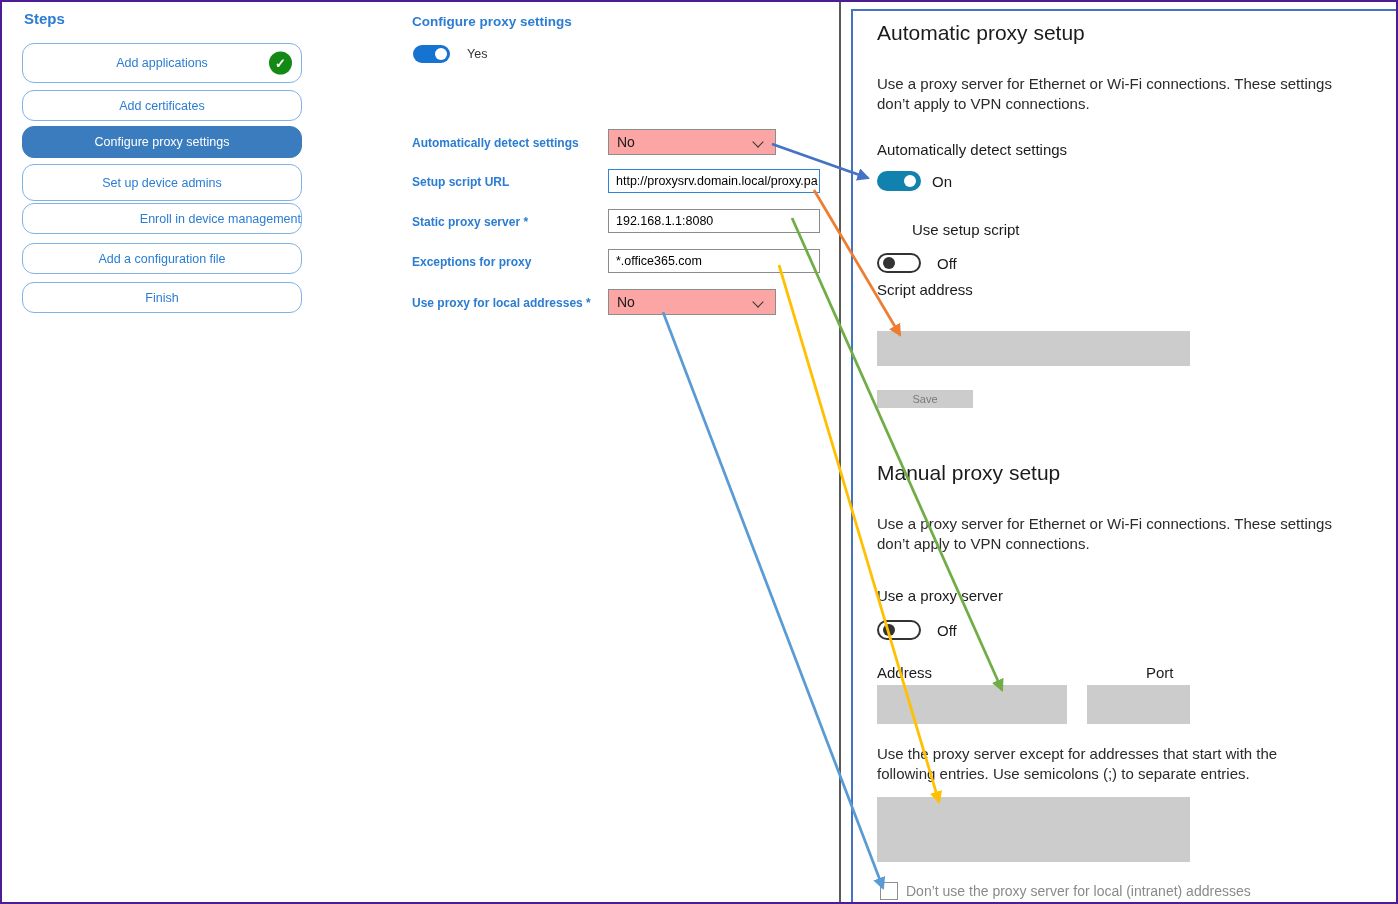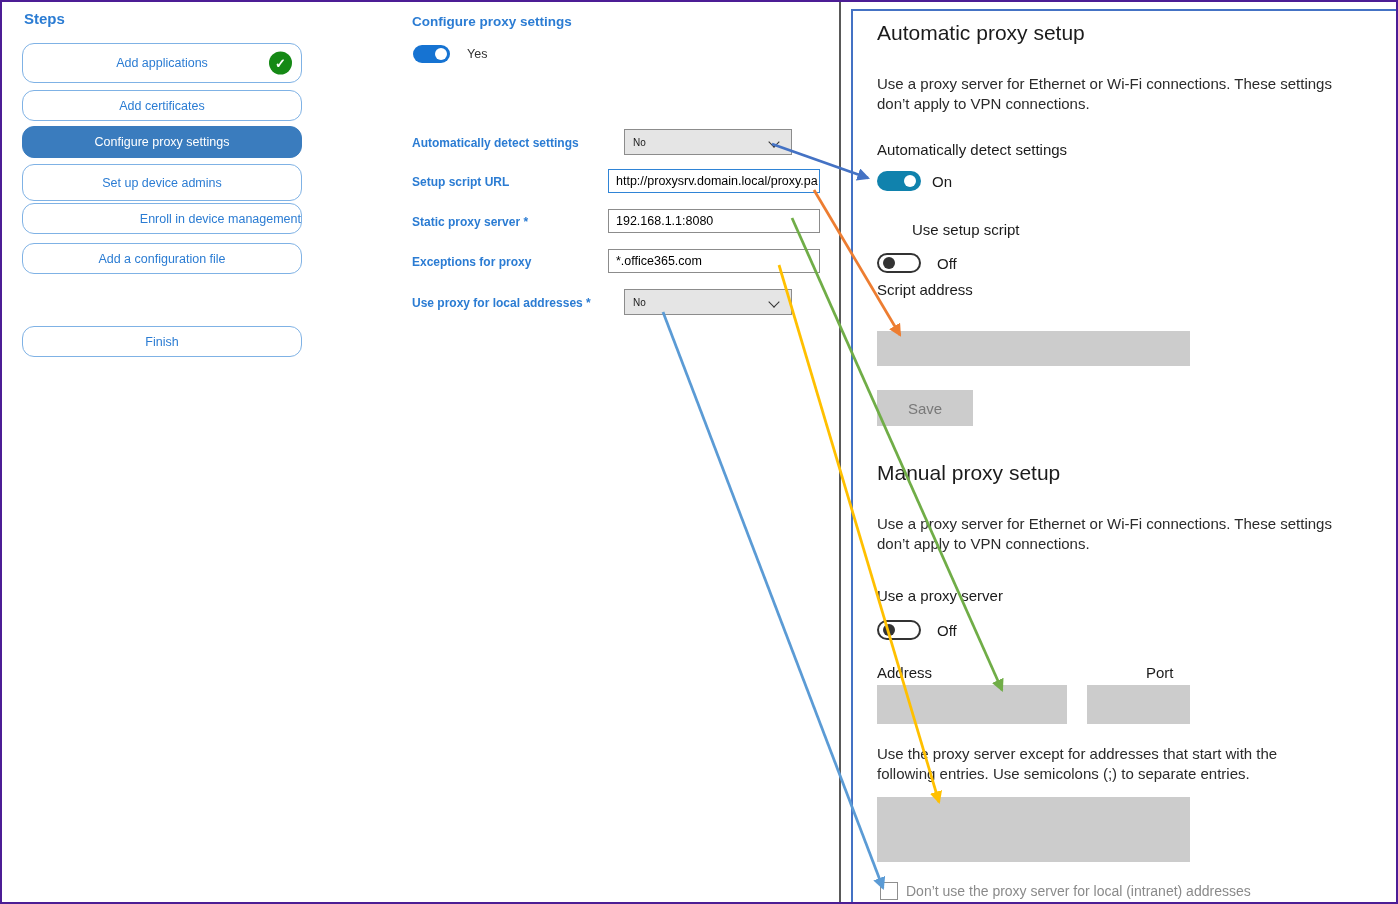--- a/index.html
+++ b/index.html
@@ -28,22 +28,22 @@
 
   
   .form-title{left:410px;top:12px;font-size:13.5px;font-weight:700;color:#2b7cd3;}
   .toggle-left{
     left:411px;top:43px;width:37px;height:18px;border-radius:9px;background:#1673d2;
   }
   .toggle-left .knob{position:absolute;right:3px;top:3px;width:12px;height:12px;border-radius:50%;background:#fff;}
   .yes-label{left:465px;top:45px;font-size:12.5px;color:#333;}
   .f-label{font-size:12px;font-weight:700;color:#2b7cd3;}
   .f-select{
-    width:168px;height:26px;box-sizing:border-box;border:1px solid #8c8c8c;background:#e5e5e5;
-    font-size:10px;color:#1a1a1a;display:flex;align-items:center;padding-left:8px;cursor:pointer;margin-left:16px;
+    width:168px;height:26px;box-sizing:border-box;border:1px solid #8c8c8c;background:#fca5a5;
+    font-size:14px;color:#1a1a1a;display:flex;align-items:center;padding-left:8px;cursor:pointer;
   }
   .chev{position:absolute;right:13px;top:8px;width:7px;height:7px;
     border-right:1.6px solid #333;border-bottom:1.6px solid #333;transform:rotate(45deg);}
   .f-input{
     position:absolute;width:212px;height:24px;box-sizing:border-box;border:1px solid #8c8c8c;
     background:#fff;font-size:12.5px;color:#000000;padding:0 0 0 7px;outline:none;
     font-family:"Liberation Sans",sans-serif;
   }
   .f-input.focused{border:1.5px solid #2f84d6;}
 
@@ -56,22 +56,22 @@
   .rp-p{font-size:15px;color:#2b2b2b;line-height:20px;white-space:pre-line;width:515px;}
   .rp-label{font-size:15px;color:#1b1b1b;}
   .tstate{font-size:15px;color:#1b1b1b;}
   .toggle{width:44px;height:20px;border-radius:10px;box-sizing:border-box;cursor:pointer;}
   .toggle.on{background:#1082ad;}
   .toggle.on .knob{position:absolute;right:5px;top:4px;width:12px;height:12px;border-radius:50%;background:#fff;}
   .toggle.off{background:#fff;border:2px solid #333;}
   .toggle.off .knob{position:absolute;left:4px;top:2px;width:12px;height:12px;border-radius:50%;background:#333;}
   .gray-box{background:#cccccc;}
   .save-btn{
-    left:875px;top:388px;width:96px;height:36px;background:#cccccc;color:#797979;
-    font-size:15px;display:flex;align-items:center;justify-content:center;cursor:pointer;border:none;
+    left:875px;top:388px;width:96px;height:18px;background:#cccccc;color:#797979;
+    font-size:11px;display:flex;align-items:center;justify-content:center;cursor:pointer;border:none;
     font-family:"Liberation Sans",sans-serif;
   }
   .cb-box{left:878px;top:880px;width:18px;height:18px;box-sizing:border-box;border:1px solid #8f8f8f;background:#fff;cursor:pointer;}
   .cb-label{left:904px;top:881px;font-size:14px;color:#8a8a8a;}
 
   .arrows{position:absolute;left:0;top:0;width:1398px;height:904px;pointer-events:none;}
 </style>
 </head>
 <body>
 
@@ -92,21 +92,21 @@
     </div>
     <div class="abs step" style="top:162px;height:37px;">
       <span>Set up device admins</span>
     </div>
     <div class="abs step" style="top:201px;height:31px;justify-content:flex-end;">
       <span>Enroll in device management</span>
     </div>
     <div class="abs step" style="top:241px;height:31px;">
       <span>Add a configuration file</span>
     </div>
-    <div class="abs step" style="top:280px;height:31px;margin-top:44px;">
+    <div class="abs step" style="top:280px;height:31px;">
       <span>Finish</span>
     </div>
   </div>
 
   <div>
     <div class="abs form-title">Configure proxy settings</div>
 
     <div class="abs toggle-left">
       <span class="knob"></span>
     </div>

